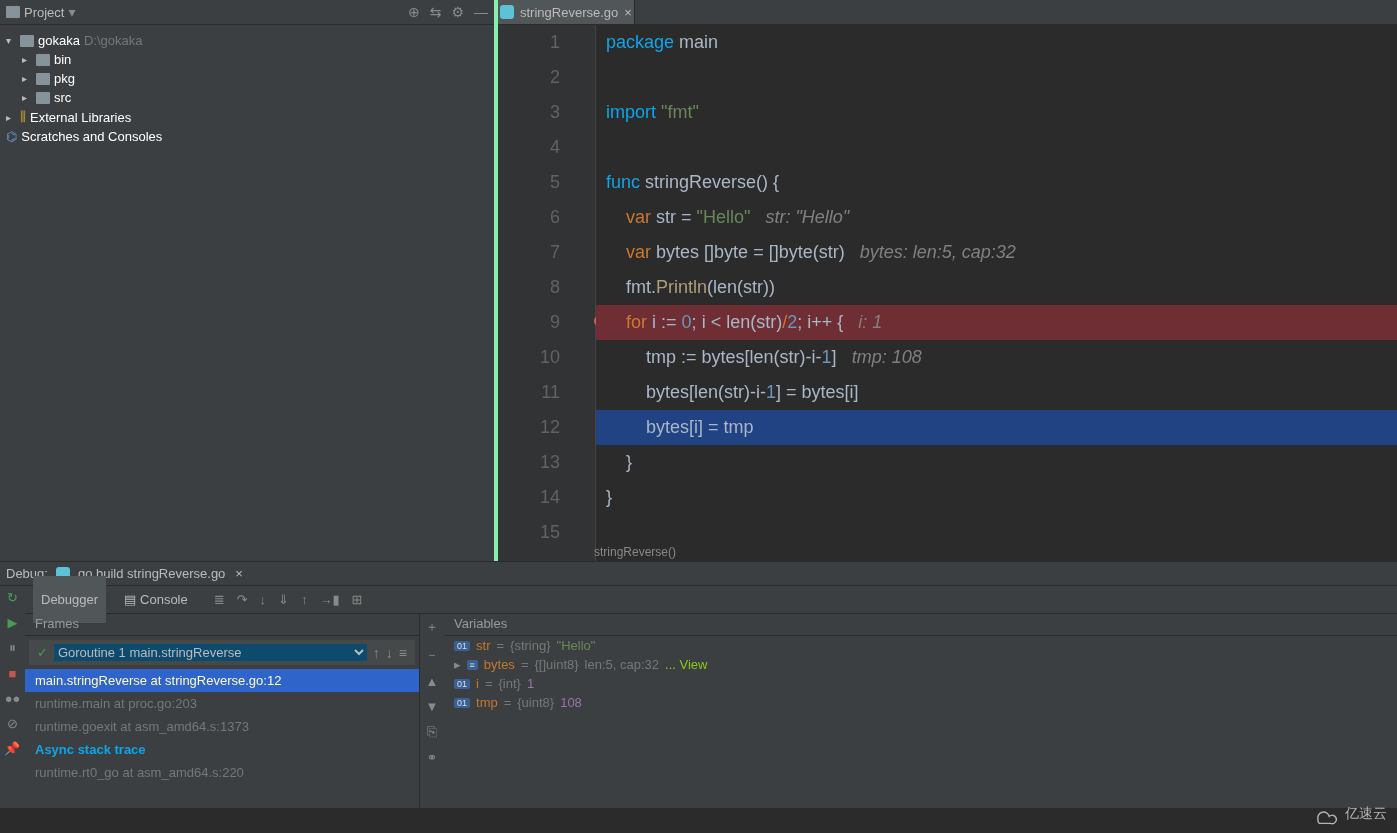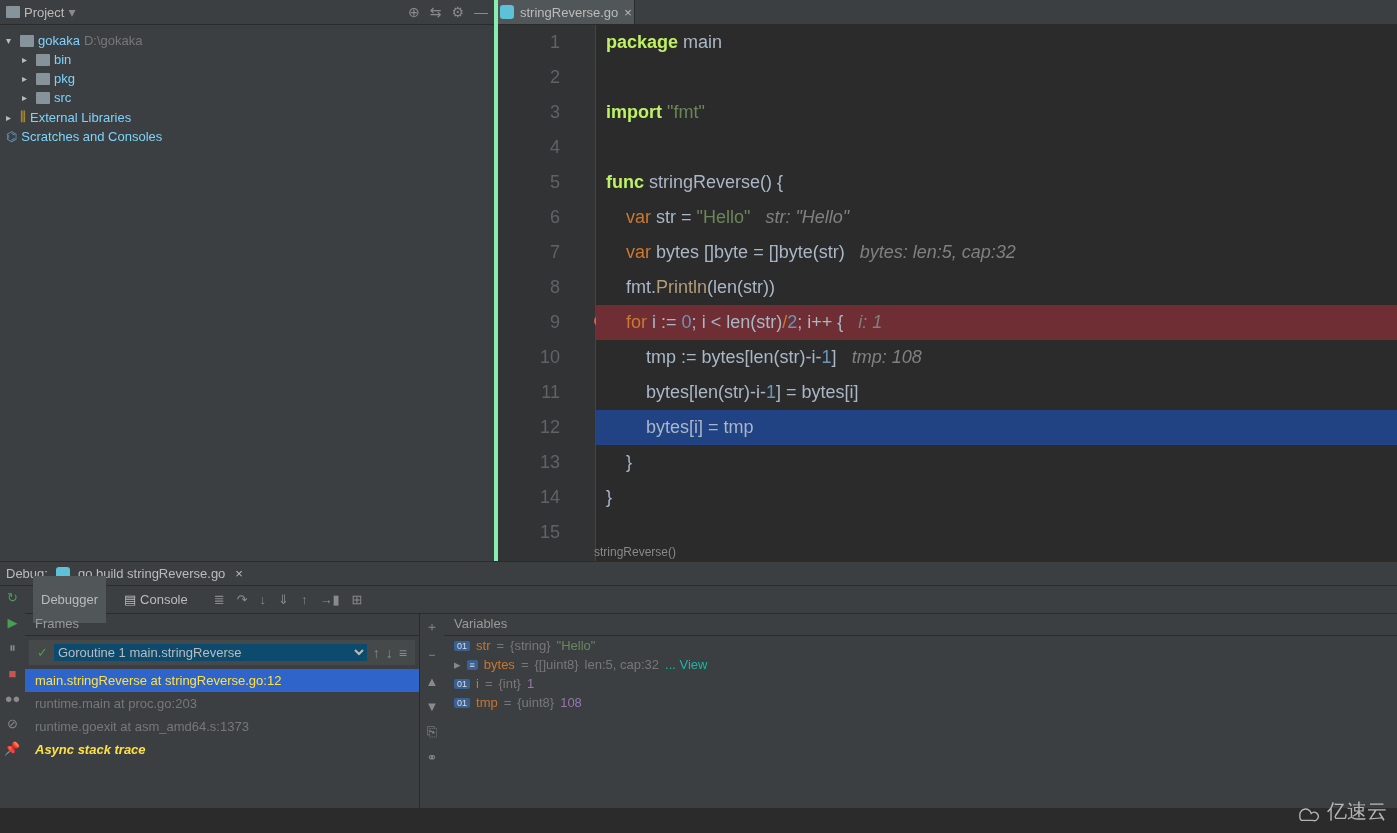--- a/index.html
+++ b/index.html
@@ -6,38 +6,38 @@
 body{background:#2b2b2b;color:#bbb;font-size:13px;width:1397px;height:833px;overflow:hidden;position:relative}
 .top{display:flex;height:561px}
 .sidebar{width:498px;background:#3c3f41;display:flex;flex-direction:column;border-right:4px solid #86efac}
 .sidebar-header{height:25px;display:flex;align-items:center;padding:0 6px;border-bottom:1px solid #2b2b2b;justify-content:space-between}
 .sidebar-header-left{display:flex;align-items:center;gap:4px}
 .sidebar-header-right{display:flex;align-items:center;gap:10px}
 .folder-icon{width:14px;height:12px;background:#87939a;display:inline-block;border-radius:1px}
 .tree{padding:6px 0}
 .tree-row{display:flex;align-items:center;padding:2px 6px;gap:4px;cursor:pointer}
 .tri{width:10px;display:inline-block;color:#bbb;font-size:10px}
-.tree-label{color:#7dd3fc}
+.tree-label{color:#ffffff}
 .tree-path{color:#777}
 .lib-icon{color:#c9a227}
 .editor{flex:1;background:#2b2b2b;display:flex;flex-direction:column;position:relative}
 .tabbar{height:25px;display:flex;align-items:center;background:#3c3f41;border-bottom:1px solid #2b2b2b}
 .tab{display:flex;align-items:center;gap:6px;padding:0 2px;height:100%;background:#515658;border-right:1px solid #2b2b2b}
 .tab .go-icon{width:14px;height:14px;background:#5dc1d8;border-radius:3px}
 .tab .close{color:#bbb;cursor:pointer}
 .code-area{flex:1;display:flex;font-family:Consolas,monospace;font-size:18px;line-height:35px;position:relative}
 .gutter{width:80px;background:#313335;text-align:right;padding-right:18px;color:#606366;position:relative}
 .gutter .bp{position:absolute;width:12px;height:12px;background:#db5c5c;border-radius:50%;right:-28px;top:290px}
 .gutter-strip{width:18px;background:#313335;border-right:1px solid #444}
 .code{flex:1;position:relative}
 .code-line{padding-left:10px;white-space:pre}
 .hl-line{background:#6e2e34}
 .cur-line{background:#214283}
 .kw{color:#cc7832}
-.pink{color:#bef264;font-weight:bold}
+.pink{color:#0ea5e9;font-weight:normal}
 .call{color:#b09d79}
 .str{color:#6a8759}
 .num{color:#6897bb}
 .cmt{color:#808080;font-style:italic}
 .white{color:#a9b7c6}
 .slash{color:#cc7832}
 .crumb{position:absolute;bottom:0;left:96px;color:#888;font-size:12px;padding:2px 0}
 .debug-bar{height:25px;background:#3c3f41;display:flex;align-items:center;padding:0 6px;gap:8px;border-top:1px solid #2b2b2b;border-bottom:1px solid #2b2b2b}
 .debug-bar .go-icon{width:14px;height:14px;background:#5dc1d8;border-radius:3px}
 .debug-bar .close{color:#bbb;cursor:pointer;margin-left:2px}
@@ -50,34 +50,34 @@
 .debug-tabs{height:28px;display:flex;align-items:center;gap:10px;padding:0 8px;border-bottom:1px solid #2b2b2b}
 .debug-tab{padding:16px 8px;cursor:pointer}
 .debug-tab.active{background:#515658}
 .debug-icons{display:flex;gap:12px;margin-left:8px;color:#8a8a8a}
 .debug-body{flex:1;display:flex}
 .frames{width:395px;border-right:1px solid #2b2b2b;display:flex;flex-direction:column}
 .frames-head,.vars-head{height:22px;padding:2px 10px;color:#999;border-bottom:1px solid #2b2b2b}
 .frames-sel{display:flex;align-items:center;gap:6px;padding:4px 8px;background:#45494a;margin:4px}
 .frames-sel select{flex:1;background:#0c4a6e;border:none;color:#bbb;font-size:13px}
 .frame-row{padding:4px 10px;cursor:pointer}
-.frame-row.sel{background:#2f65ca;color:#fde047}
+.frame-row.sel{background:#2f65ca;color:#fef9c3}
 .frame-row.dim{color:#777}
-.async{padding:4px 10px;color:#fde047;font-style:italic;font-weight:bold}
+.async{padding:4px 10px;color:#0ea5e9;font-weight:bold}
 .vars{flex:1;display:flex}
 .vars-side{width:24px;display:flex;flex-direction:column;align-items:center;padding-top:4px;gap:10px;color:#8a8a8a}
 .vars-body{flex:1}
 .var-row{display:flex;align-items:center;gap:6px;padding:2px 10px}
 .var-badge{background:#3a6194;color:#ddd;font-size:9px;padding:0 3px;border-radius:2px}
 .var-name{color:#c57633}
 .var-type{color:#777}
 .var-val{color:#6a8759}
 .var-val-num{color:#9876aa}
-.var-link{color:#14b8a6}
-.watermark{position:absolute;bottom:8px;right:10px;color:#ccc;font-size:20px;opacity:.85;display:flex;align-items:center;gap:6px}
+.var-link{color:#84cc16}
+.watermark{position:absolute;bottom:8px;right:10px;color:#ccc;font-size:14px;opacity:.85;display:flex;align-items:flex-start;gap:6px}
 .watermark svg{width:28px;height:20px}
 .check{color:#499c54}
 .icon-btn{color:#8a8a8a;cursor:pointer;font-size:14px}
 </style>
 </head>
 <body>
 
 <div class="top">
   <div class="sidebar">
     <div class="sidebar-header">
@@ -215,20 +215,21 @@
           <span class="check">✓</span>
           <select><option>Goroutine 1 main.stringReverse</option></select>
           <span class="icon-btn">↑</span>
           <span class="icon-btn">↓</span>
           <span class="icon-btn">≡</span>
         </div>
         <div class="frame-row sel">main.stringReverse at stringReverse.go:12</div>
         <div class="frame-row dim">runtime.main at proc.go:203</div>
         <div class="frame-row dim">runtime.goexit at asm_amd64.s:1373</div>
         <div class="async">Async stack trace</div>
+        <div class="frame-row dim">runtime.rt0_go at asm_amd64.s:220</div>
       </div>
       <div class="vars">
         <div class="vars-side">
           <span>＋</span>
           <span>－</span>
           <span>▲</span>
           <span>▼</span>
           <span>⎘</span>
           <span>⚭</span>
         </div>

